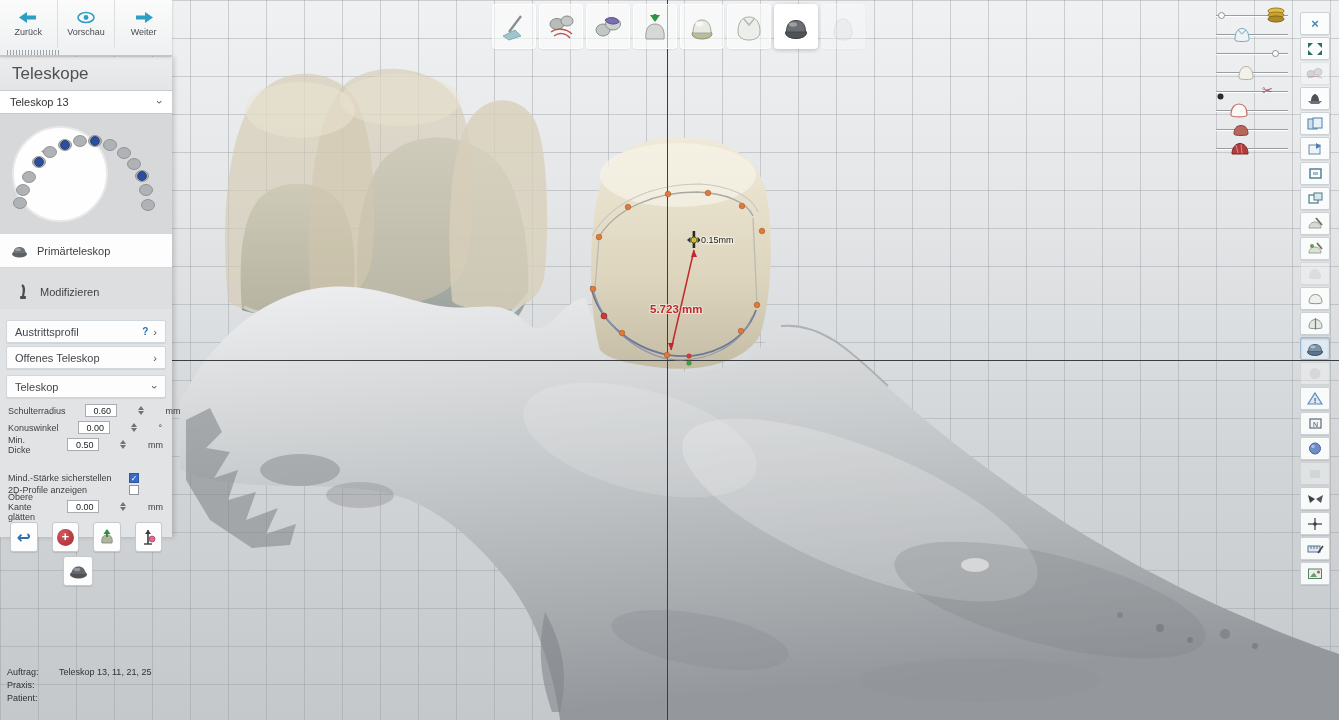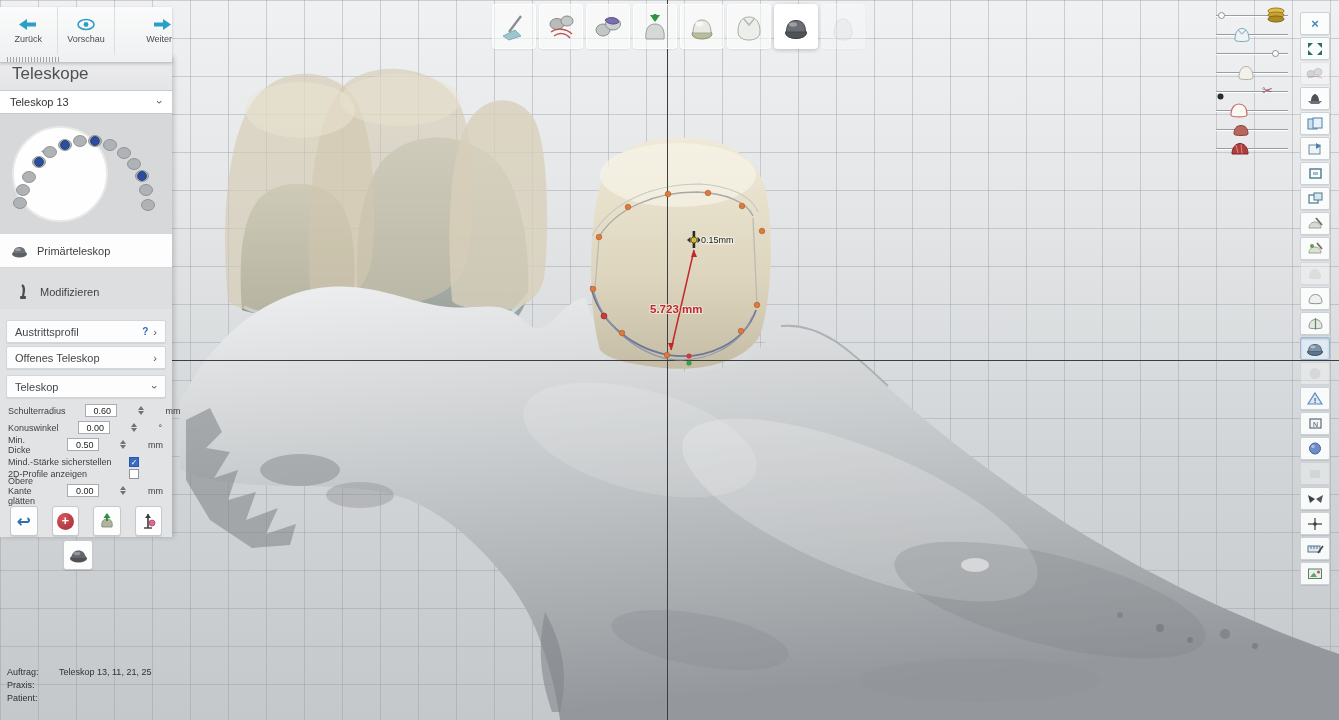--- a/index.html
+++ b/index.html
@@ -10,27 +10,27 @@
   
   #canvas { position:absolute; inset:0;
     background-image:
       repeating-linear-gradient(to right, rgba(148,153,158,.40) 0 1px, transparent 1px 38px),
       repeating-linear-gradient(to bottom, rgba(148,153,158,.40) 0 1px, transparent 1px 38px),
       linear-gradient(180deg,#f0f1f2 0%, #e4e6e8 28%, #d3d6d8 62%, #c5c8cb 100%);
   }
   #scene { position:absolute; inset:0; pointer-events:none; }
 
   
-  #navpanel { position:absolute; left:0; top:7px; width:172px; height:56px;
+  #navpanel { position:absolute; left:0; top:0; width:172px; height:56px;
     background:linear-gradient(#fbfbfb,#eef0f1); border-bottom:1px solid #c4c6c8;
     box-shadow:0 1px 3px rgba(0,0,0,.18); z-index:30; }
   #navpanel .btns { display:flex; height:48px; }
   .navbtn { flex:1; display:flex; flex-direction:column; align-items:center; justify-content:center;
     gap:3px; border-right:1px solid #dcdedf; cursor:pointer; }
-  .navbtn:last-child { border-right:none;align-items:flex-end; }
+  .navbtn:last-child { border-right:none; }
   .navbtn .lbl { font-size:9px; color:#4a4d50; }
   .grip { position:absolute; left:7px; top:50px; width:52px; height:5px;
     background:repeating-linear-gradient(90deg,#9fa4a8 0 1px, transparent 1px 3px); }
 
   
   #sidebar { position:absolute; left:0; top:57px; width:172px; height:480px;
     background:#e2e3e5; box-shadow:2px 0 5px rgba(0,0,0,.18); z-index:25; }
   #sb-title { height:33px; line-height:33px; padding-left:12px; font-size:17px; color:#4e5154;
     background:linear-gradient(#ececed,#e4e5e6); }
   #sb-select { height:24px; background:#fff; border-top:1px solid #c9cbcd; border-bottom:1px solid #c9cbcd;
@@ -334,21 +334,21 @@
       </div>
       <div class="prow">
         <span class="plabel">Min. Dicke</span>
         <span class="numbox">0.50</span>
         <span class="spin">
             <i class="up"></i>
             <i class="dn"></i>
           </span>
         <span class="punit">mm</span>
       </div>
-      <div class="crow" style="margin-top:3px">
+      <div class="crow" style="margin-top:19px">
         <span class="plabel">Mind.-Stärke sicherstellen</span>
         <span class="cb on">✓</span>
       </div>
       <div class="crow">
         <span class="plabel">2D-Profile anzeigen</span>
         <span class="cb"></span>
       </div>
       <div class="prow" style="margin-top:2px">
         <span class="plabel">Obere Kante glätten</span>
         <span class="numbox">0.00</span>

